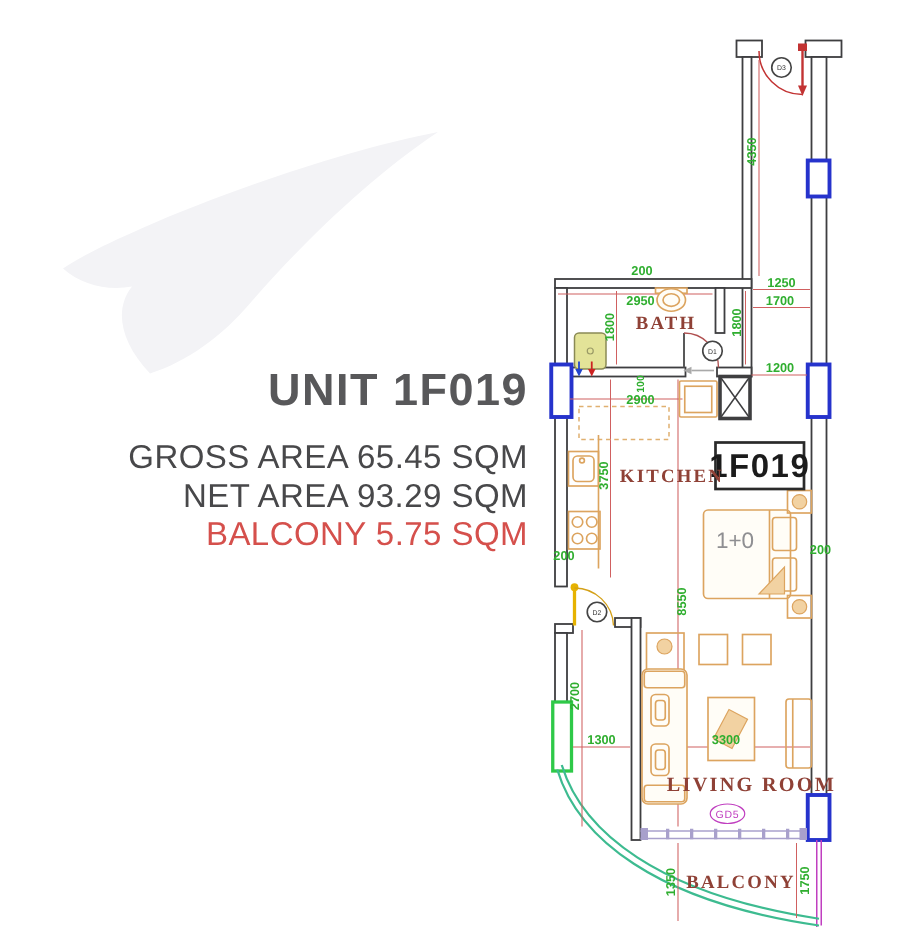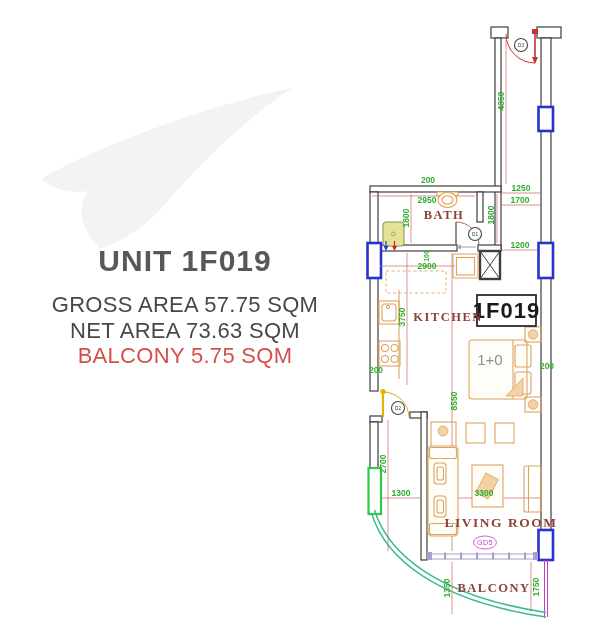--- a/index.html
+++ b/index.html
@@ -1,18 +1,18 @@
 <!DOCTYPE html>
 <html style="--heading: #58585a; --body-text: #48484a; --accent-red: #d5504c; --wall: #3e3e40; --dim-green: #2fae2f; --dim-line-red: #d06060; --room-label: #8f4136; --window-blue: #2633cc; --window-green: #2ec948; --balcony-rail: #3dbb90; --door-red: #c23333; --door-yellow: #e6b200; --furniture: #dca45f; --magenta: #c03fc0; --sill: #a8a0cc; --watermark: #f3f3f6;"><head>
 <meta charset="utf-8">
 <style>
   html,body{margin:0;padding:0;background:#fff;}
   .stage{position:relative;width:600px;height:632px;background:#fff;overflow:hidden;
          font-family:"Liberation Sans",sans-serif;}
-  .info-block{position:absolute;left:18px;top:244px;width:334px;text-align:center;}
+  .info-block{position:absolute;left:18px;top:244px;width:334px;text-align:right;}
   .unit-title{font-size:30px;font-weight:bold;color:var(--heading);letter-spacing:1px;margin-bottom:14px;}
   .area-line{font-size:22px;color:var(--body-text);line-height:25.5px;letter-spacing:.3px;}
   .area-line.red{color:var(--accent-red);}
   svg{position:absolute;left:0;top:0;}
   .wall{fill:#ffffff;stroke:var(--wall);stroke-width:1.2;}
   .shaft{fill:#ffffff;stroke:var(--wall);stroke-width:2.4;}
   .shaft-x{stroke:var(--wall);stroke-width:1;}
   .win-blue{fill:#ffffff;stroke:var(--window-blue);stroke-width:2.6;}
   .win-green{fill:#ffffff;stroke:var(--window-green);stroke-width:2.2;}
   .rail{fill:none;stroke:var(--balcony-rail);stroke-width:1.5;}
@@ -39,22 +39,22 @@
   .grayline{stroke:#a9a9a9;stroke-width:1.1;fill:none;}
   .watermark{fill:var(--watermark);}
 </style>
 </head>
 <body>
 
 <div class="stage">
 
   <div class="info-block">
     <div class="unit-title">UNIT 1F019</div>
-    <div class="area-line">GROSS AREA 57.75 SQM</div>
-    <div class="area-line">NET AREA 73.63 SQM</div>
+    <div class="area-line">GROSS AREA 65.45 SQM</div>
+    <div class="area-line">NET AREA 93.29 SQM</div>
     <div class="area-line red">BALCONY 5.75 SQM</div>
   </div>
 
   <svg width="600" height="632" viewBox="0 0 600 632">
 
     <path class="watermark" d="M 292,88 C 230,100 150,128 95,152 C 70,163 52,172 42,179 C 54,190 72,194 88,191
          C 76,206 80,228 100,249 C 125,241 148,224 166,203 C 196,168 244,120 292,88 Z"></path>
 
     <g>
       <rect class="wall" x="491" y="27" width="17" height="11"></rect>

